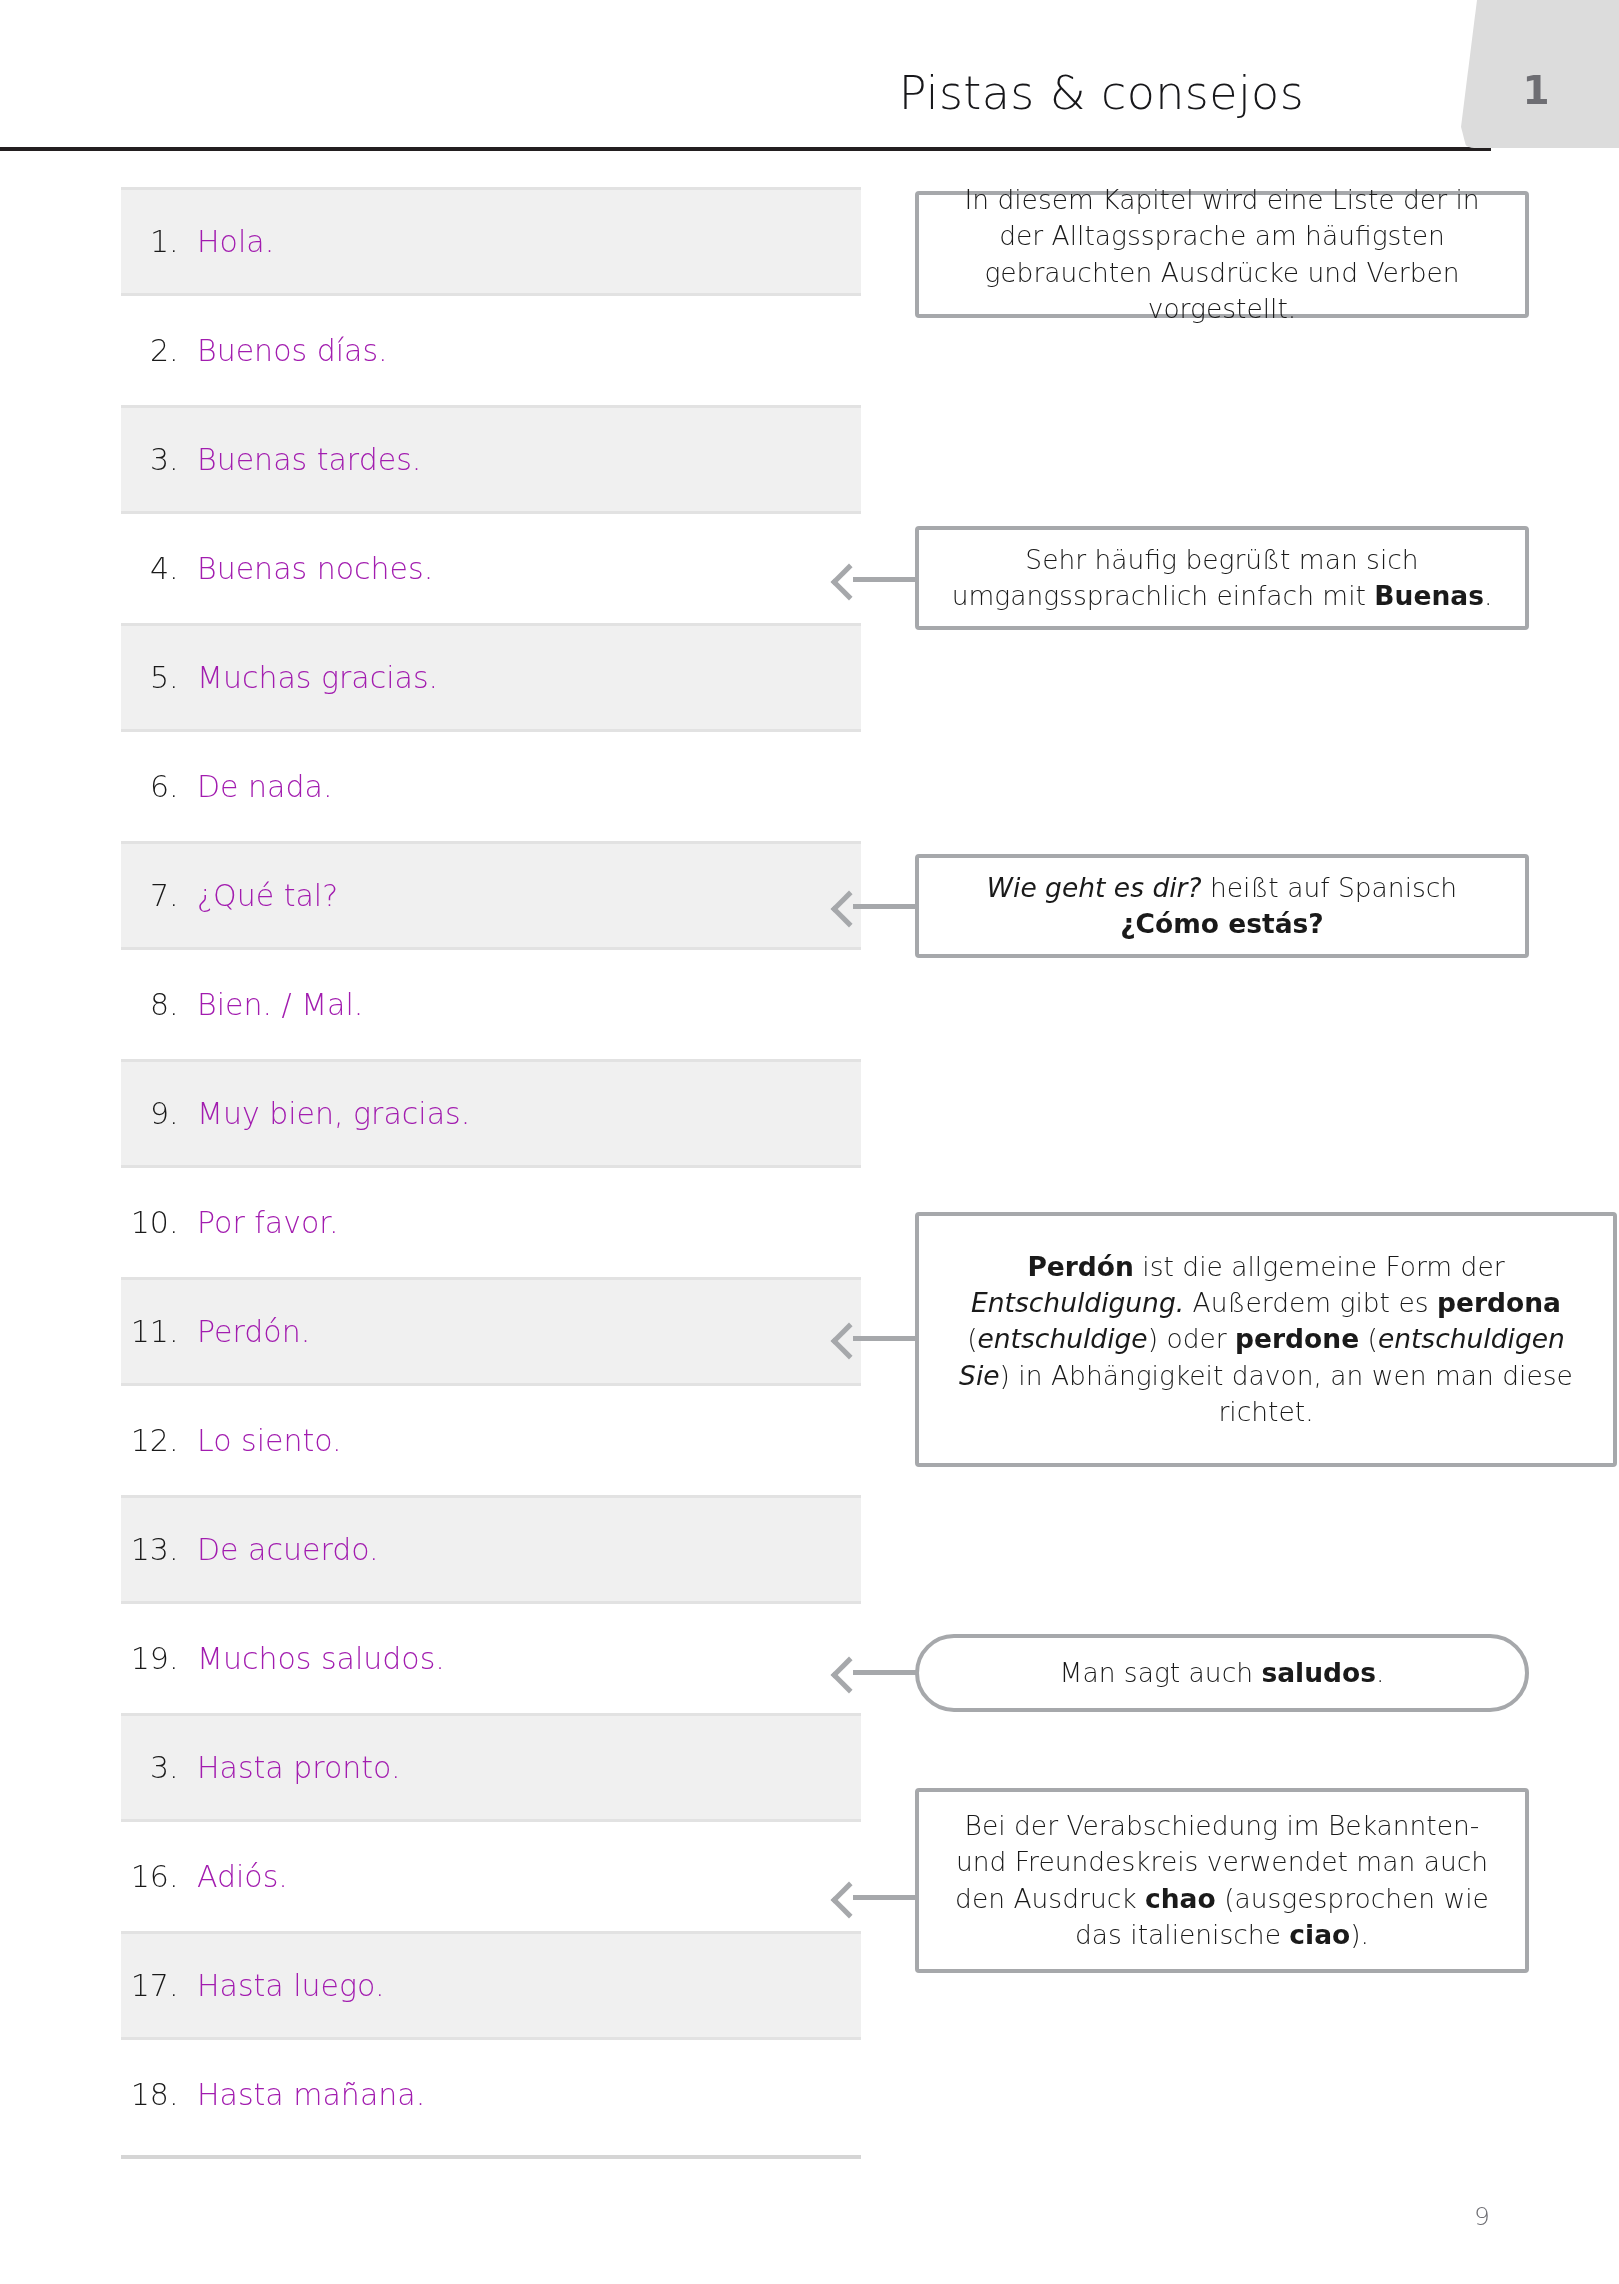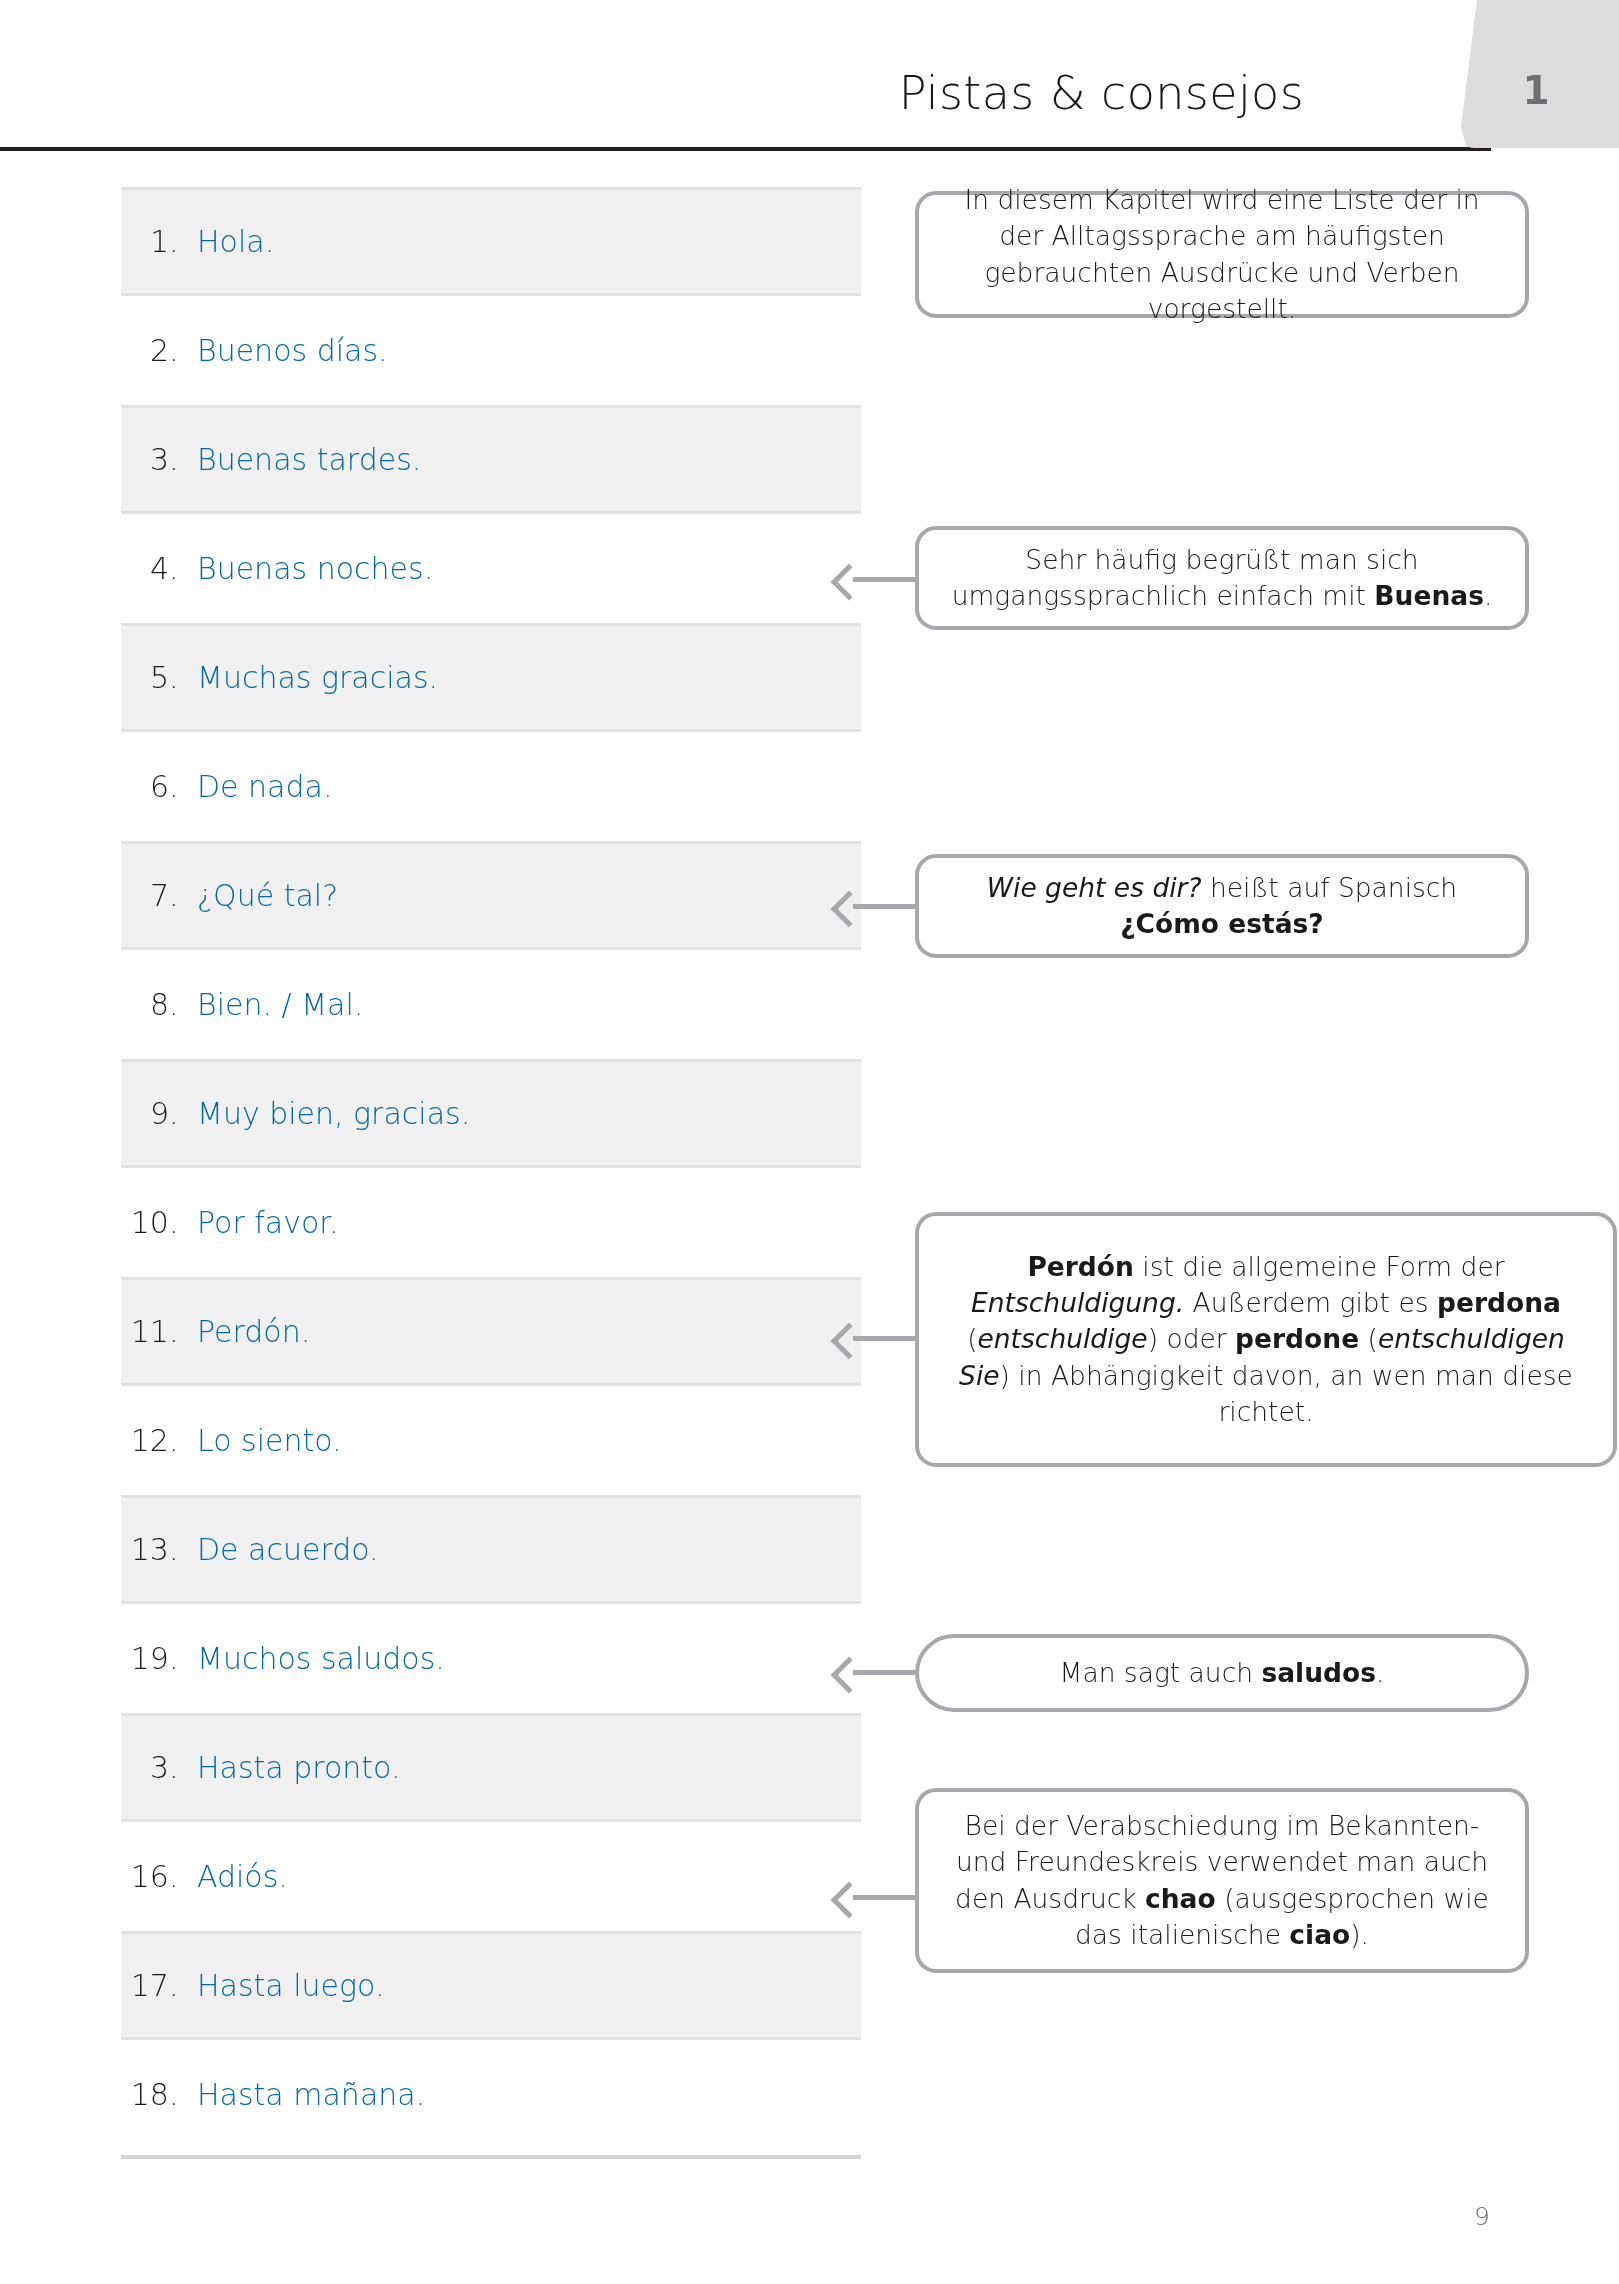--- a/index.html
+++ b/index.html
@@ -94,39 +94,39 @@
     text-align: right;
     padding-right: 18.5px;
     font-size: 30px;
     font-weight: 300;
     color: #1a1a1a;
     box-sizing: border-box;
   }
   .row-text {
     font-size: 30px;
     font-weight: 300;
-    color: #0369a1;
+    color: #a21caf;
     white-space: nowrap;
   }
   .list-end-rule {
     position: absolute;
     left: 121px;
     top: 2155px;
     width: 740px;
     height: 4px;
     background: #d5d5d5;
   }
 
   
   .callout {
     position: absolute;
     box-sizing: border-box;
     background: #ffffff;
     border: 4.8px solid #a6a8ab;
-    border-radius: 21px;
+    border-radius: 4px;
     display: flex;
     align-items: center;
     justify-content: center;
     text-align: center;
     padding: 11.3px 22.5px;
   }
   .callout-text {
     font-size: 26.5px;
     font-weight: 300;
     line-height: 1.36;

